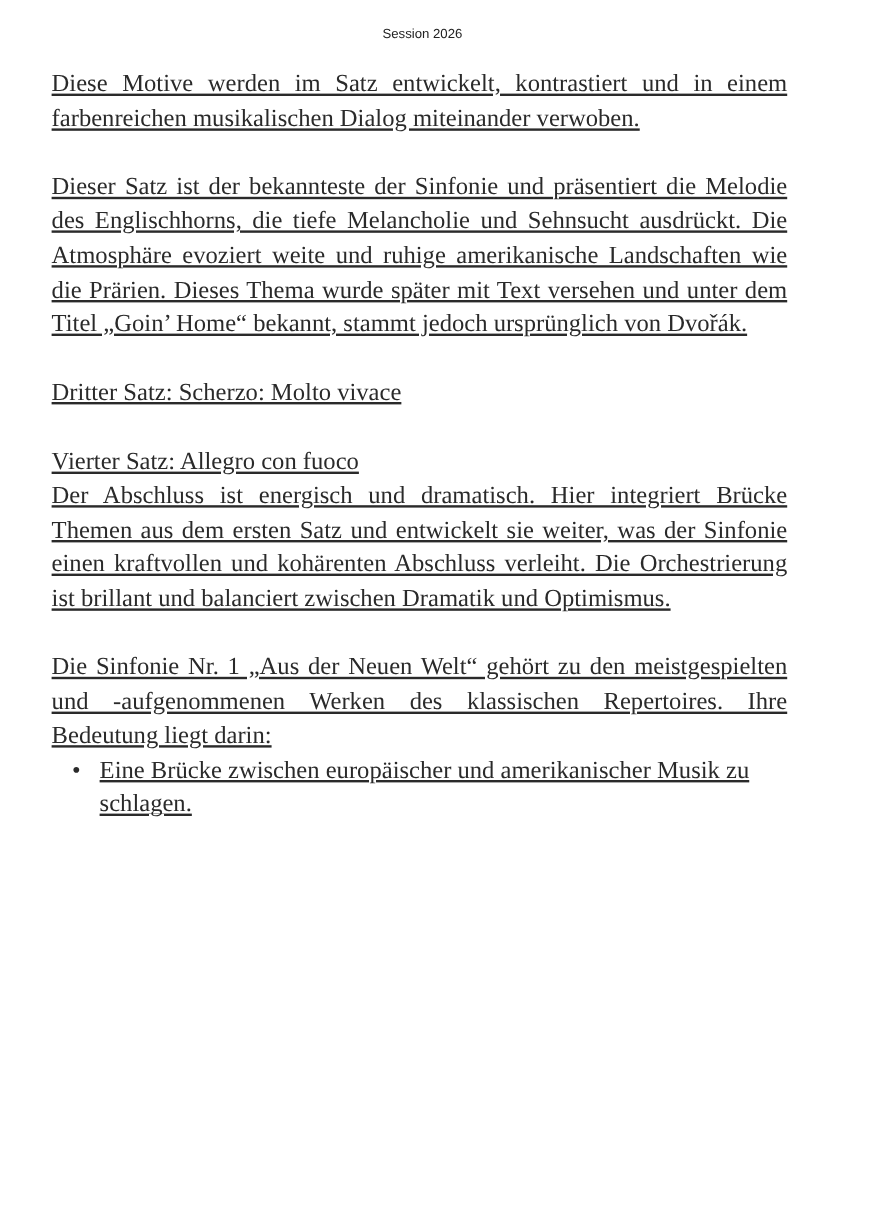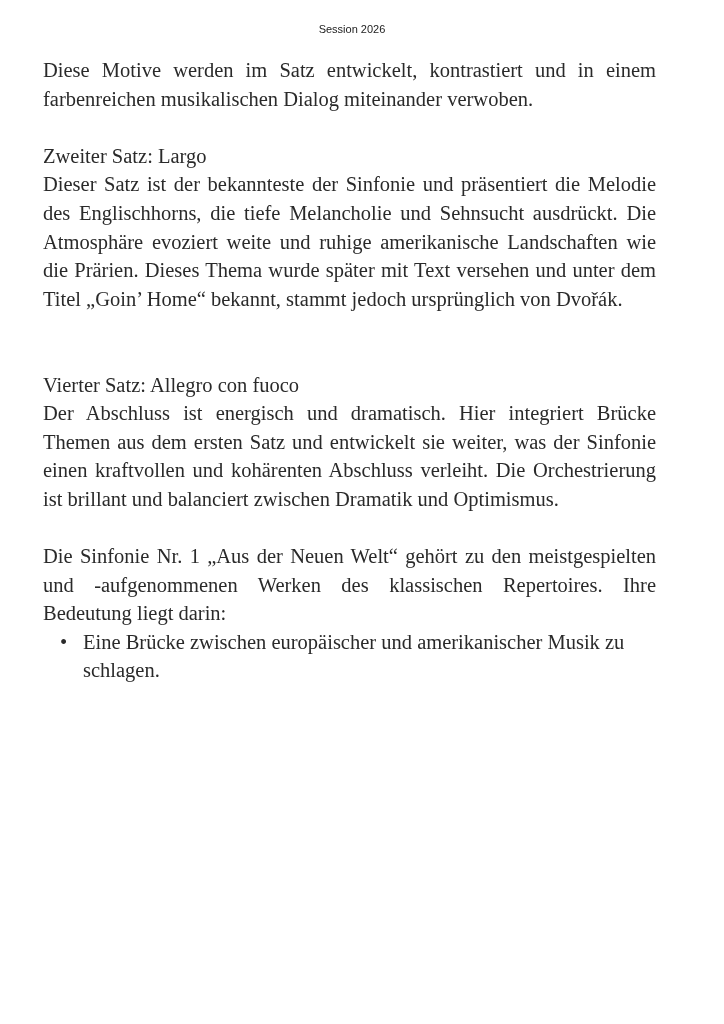--- a/index.html
+++ b/index.html
@@ -26,20 +26,21 @@
     }
     .content {
       position: absolute;
       top: 56px;
       left: 43px;
       width: 613px;
       font-family: "Liberation Serif", serif;
       font-size: 20.5px;
       line-height: 28.6px;
       color: #2a2a2a;
+      text-decoration: underline;
     }
     .para {
       margin: 0;
       text-align: justify;
       text-align-last: left;
     }
     .gap {
       height: 28.6px;
     }
     .heading {
@@ -65,27 +66,27 @@
 <body>
 
 <div class="header">Session 2026</div>
 
 <div class="content">
   <p class="para">Diese Motive werden im Satz entwickelt, kontrastiert und in einem farbenreichen musikalischen Dialog miteinander verwoben.</p>
 
   <div class="gap"></div>
 
   <section>
-    <p class="heading">Zweiter Satz: Largo</p>
     <p class="para">Dieser Satz ist der bekannteste der Sinfonie und präsentiert die Melodie des Englischhorns, die tiefe Melancholie und Sehnsucht ausdrückt. Die Atmosphäre evoziert weite und ruhige amerikanische Landschaften wie die Prärien. Dieses Thema wurde später mit Text versehen und unter dem Titel „Goin’ Home“ bekannt, stammt jedoch ursprünglich von Dvořák.</p>
   </section>
 
   <div class="gap"></div>
 
   <section>
+    <p class="heading">Dritter Satz: Scherzo: Molto vivace</p>
   </section>
 
   <div class="gap"></div>
 
   <section>
     <p class="heading">Vierter Satz: Allegro con fuoco</p>
     <p class="para">Der Abschluss ist energisch und dramatisch. Hier integriert Brücke Themen aus dem ersten Satz und entwickelt sie weiter, was der Sinfonie einen kraftvollen und kohärenten Abschluss verleiht. Die Orchestrierung ist brillant und balanciert zwischen Dramatik und Optimismus.</p>
   </section>
 
   <div class="gap"></div>

